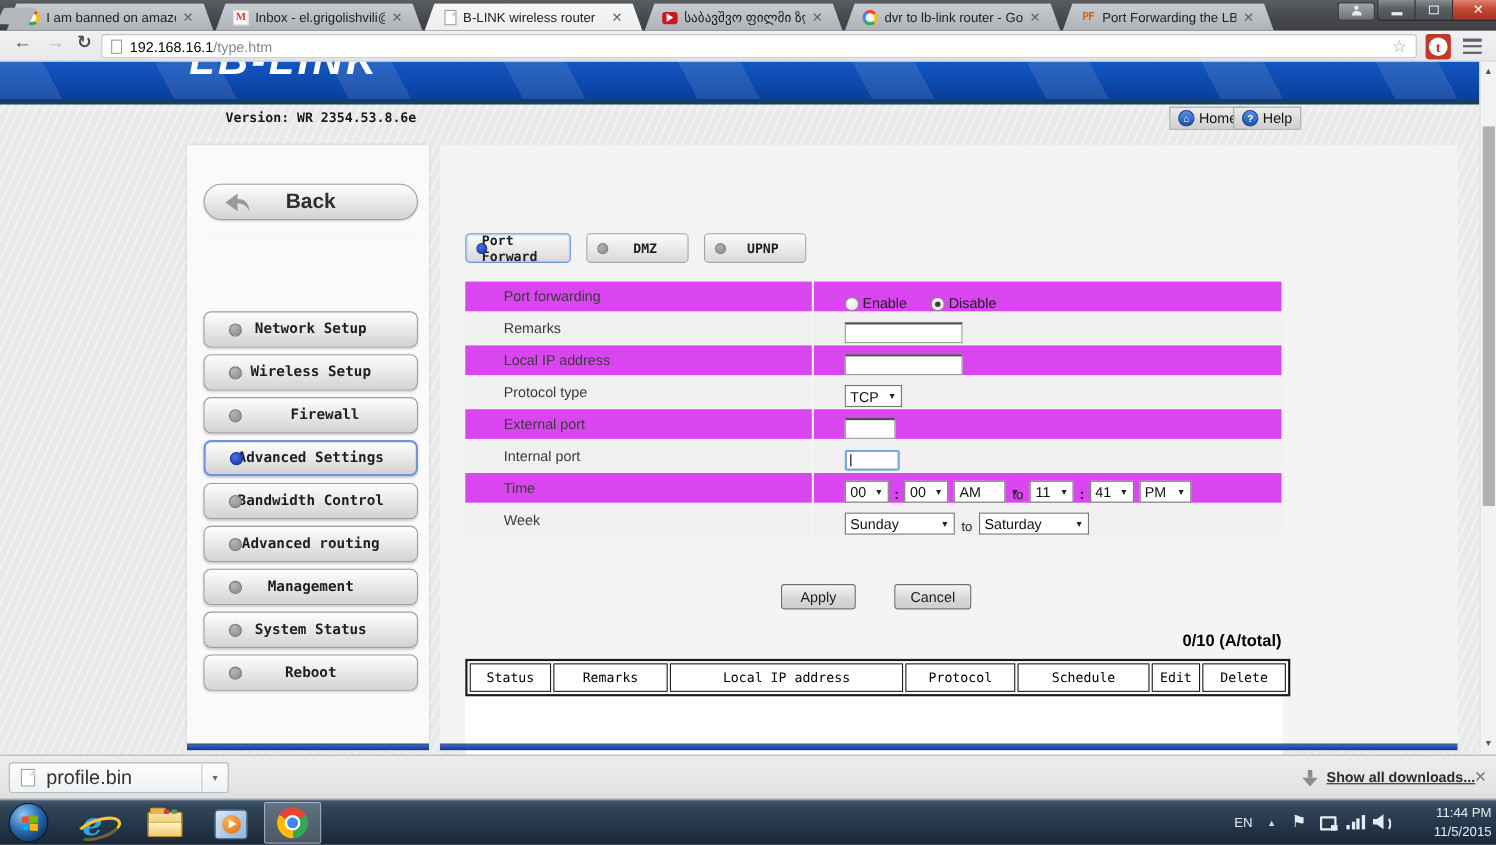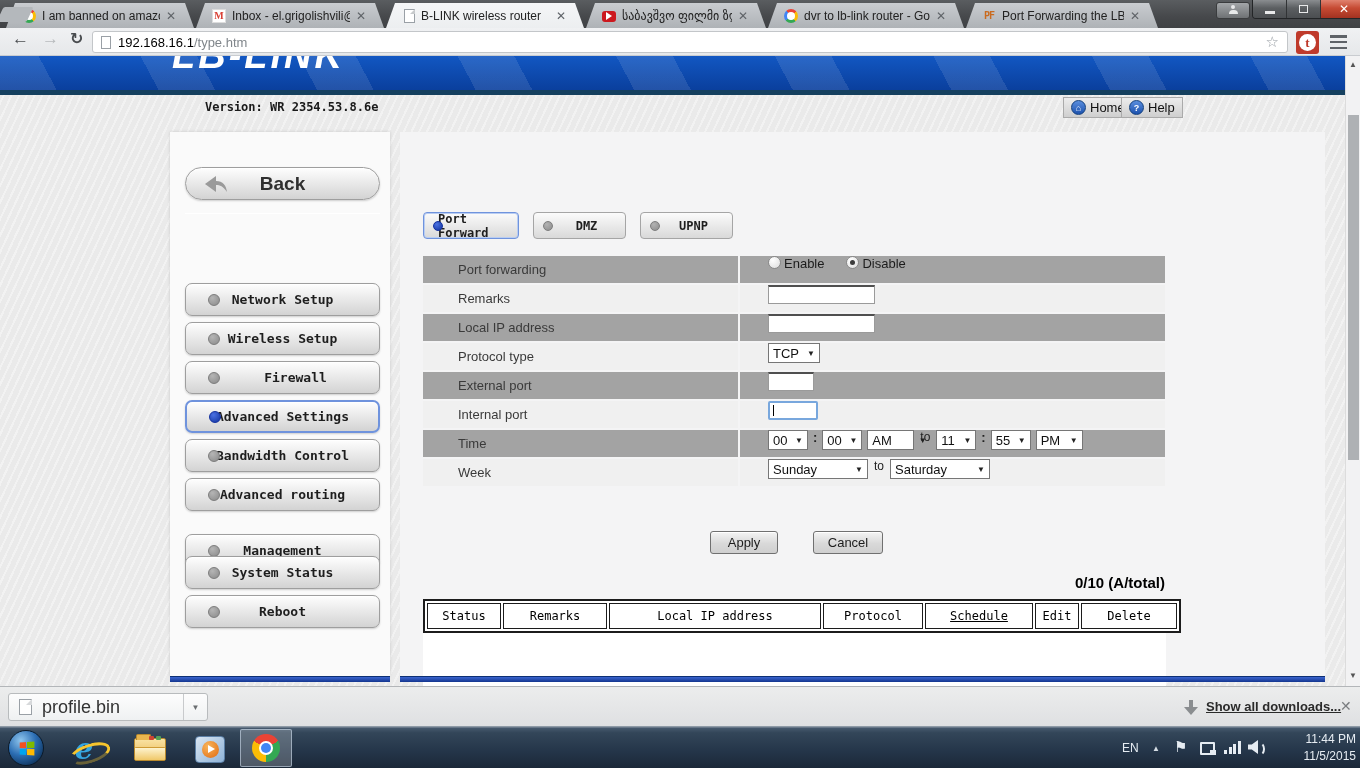--- a/index.html
+++ b/index.html
@@ -115,22 +115,22 @@
     font:700 12px "DejaVu Sans Mono",monospace; color:#1e1e1e; }
   .ct-tab .dot { position:absolute; left:9px; width:10px; height:10px; border-radius:50%;
     background:radial-gradient(circle at 35% 30%,#b2b2b2,#8c8c8c); border:1px solid #7d7d7d; }
   .ct-tab.active { border:1px solid #6f93dd; box-shadow:0 0 0 1px #b9cdf2 inset; }
   .ct-tab.active .dot { background:radial-gradient(circle at 35% 30%,#4a71e2,#12339e); border-color:#1230a0; }
 
   #formtable { position:absolute; left:23px; top:124px; width:742px; }
   .frow { display:flex; height:27px; margin-bottom:2px; }
   .frow .labcell { width:315px; padding-left:35px; display:flex; align-items:center;
     font-size:13px; color:#3a3a3a; }
-  .frow .ctlcell { flex:1; margin-left:2px; padding-left:28px; display:flex; align-items:flex-start; }
-  .frow.dark .labcell, .frow.dark .ctlcell { background:#a3a3a3; }
+  .frow .ctlcell { flex:1; margin-left:2px; padding-left:28px; display:flex; align-items:flex-end; }
+  .frow.dark .labcell, .frow.dark .ctlcell { background:#d946ef; }
   .frow.light .labcell, .frow.light .ctlcell { background:#f0f0f0; }
 
   .radio { width:13px; height:13px; border-radius:50%; border:1px solid #8a8a8a;
     background:radial-gradient(circle at 35% 30%,#ffffff,#dcdcdc); position:relative; }
   .radio.checked::after { content:""; position:absolute; inset:3px; border-radius:50%; background:#3c3c3c; }
   .rlabel { font-size:13px; color:#1c1c1c; margin:0 22px 0 3px; }
 
   .txt { height:19px; background:#fff; border:1px solid #9a9a9a; border-top:2px solid #4f4f4f; }
   .txt.w106 { width:107px; } .txt.w46 { width:46px; }
   .txt.focus { width:50px; border:2px solid #78a7dd; border-radius:2px; position:relative; }
@@ -350,21 +350,21 @@
       <span>Advanced Settings</span>
     </div>
     <div class="sb-btn" style="top:307px;">
       <span class="dot"></span>
       <span>Bandwidth Control</span>
     </div>
     <div class="sb-btn" style="top:346px;">
       <span class="dot"></span>
       <span>Advanced routing</span>
     </div>
-    <div class="sb-btn" style="top:402px;">
+    <div class="sb-btn" style="top:385px;">
       <span class="dot"></span>
       <span>Management</span>
     </div>
     <div class="sb-btn" style="top:424px;">
       <span class="dot"></span>
       <span>System Status</span>
     </div>
     <div class="sb-btn" style="top:463px;">
       <span class="dot"></span>
       <span>Reboot</span>
@@ -446,21 +446,21 @@
             <span>AM</span>
               <span class="car">▼</span>
             </span>
           <span class="totext">to</span>
           <span class="sel" style="width:40px;">
             <span>11</span>
               <span class="car">▼</span>
             </span>
           <span class="sep">:</span>
           <span class="sel" style="width:40px;">
-            <span>55</span>
+            <span>41</span>
               <span class="car">▼</span>
             </span>
           <span style="width:5px;"></span>
           <span class="sel" style="width:47px;">
             <span>PM</span>
               <span class="car">▼</span>
             </span>
         </div>
       </div>
       <div class="frow light">
@@ -483,23 +483,23 @@
     <div class="pushbtn" style="left:413px;top:399px;width:70px;">Cancel</div>
 
     <div id="counter">0/10 (A/total)</div>
 
     <div id="tablebody-bg"></div>
     <div id="rtable">
       <div class="th" style="width:74px;">Status</div>
       <div class="th" style="width:104px;">Remarks</div>
       <div class="th" style="width:212px;">Local IP address</div>
       <div class="th" style="width:100px;">Protocol</div>
-      <div class="th" style="width:108px;text-decoration:underline;">Schedule</div>
+      <div class="th" style="width:120px;">Schedule</div>
       <div class="th" style="width:44px;">Edit</div>
-      <div class="th" style="width:96px;">Delete</div>
+      <div class="th" style="width:76px;">Delete</div>
     </div>
   </div>
   <div class="blueline" style="left:400px;top:620px;width:925px;"></div>
 
   <div id="scrollbar">
     <span class="up">▲</span>
     <div id="thumb"></div>
     <span class="down">▼</span>
   </div>
 </div>

